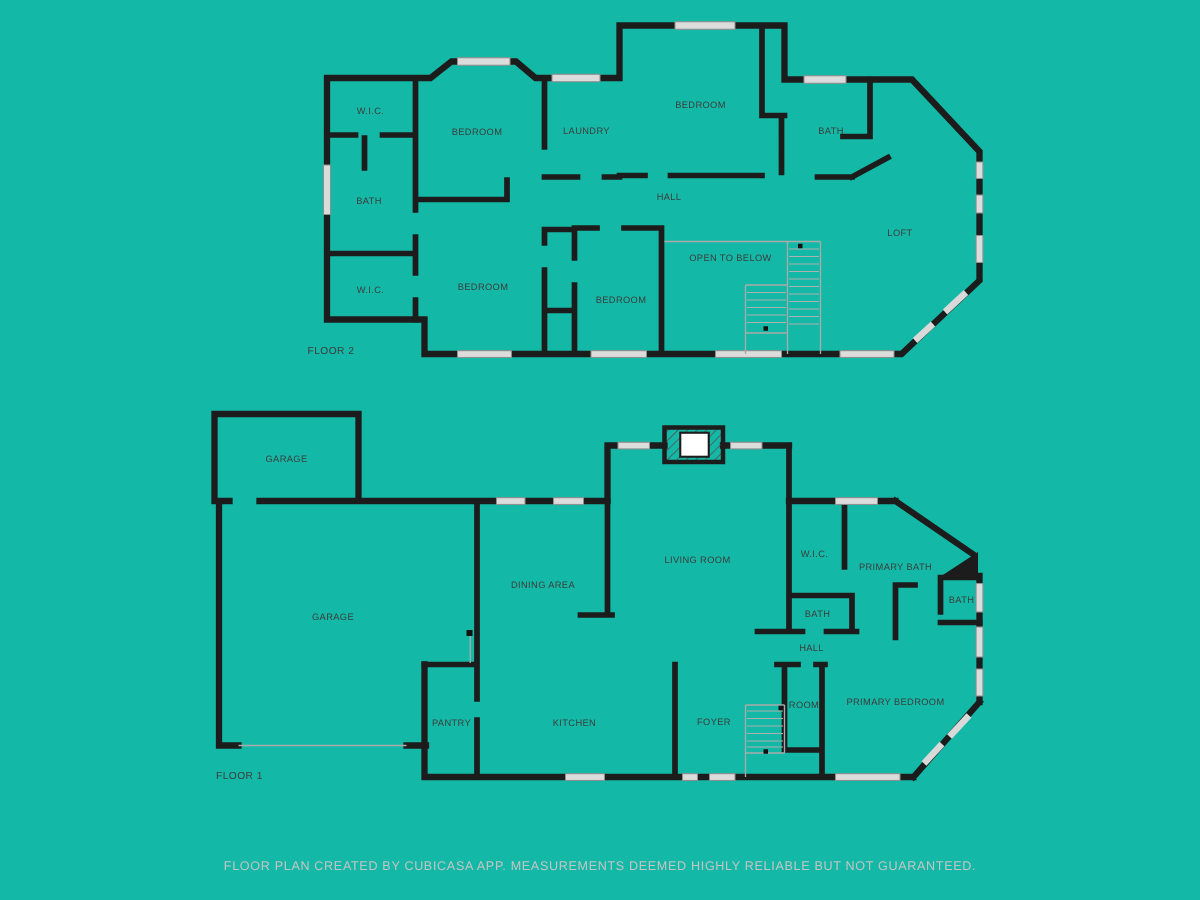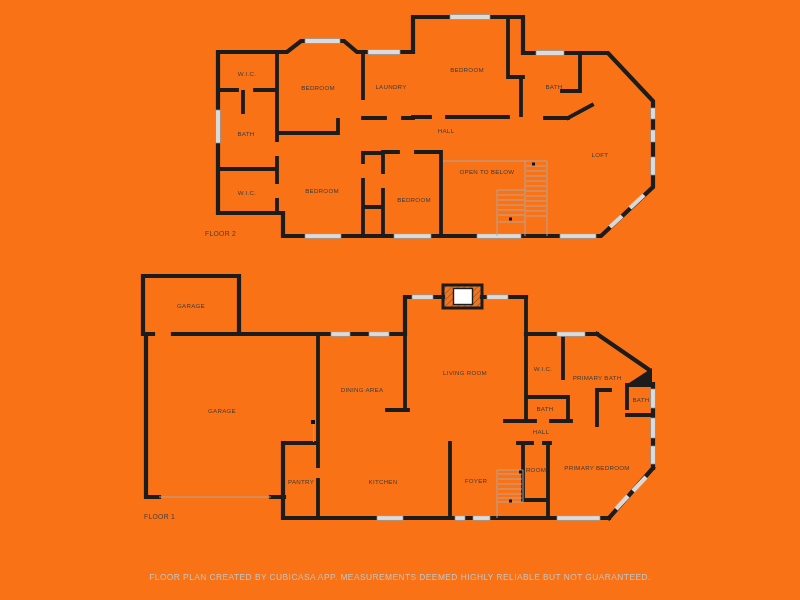--- a/index.html
+++ b/index.html
@@ -1,16 +1,16 @@
 <!DOCTYPE html>
 <html><head>
 <meta charset="utf-8">
 <style>
   html,body{margin:0;padding:0;background:#ffffff;}
-  .canvas{position:relative;width:800px;height:600px;background:#f97316;overflow:hidden;}
+  .canvas{position:relative;width:800px;height:600px;background:#14b8a6;overflow:hidden;}
   svg{display:block;}
   .wall{stroke:#1c1c1c;stroke-width:4.2;fill:none;stroke-linecap:square;stroke-linejoin:miter;}
   .wall-int{stroke:#1c1c1c;stroke-width:3.8;fill:none;stroke-linecap:square;}
   .win{fill:#dcdcdc;stroke:#8f8f8f;stroke-width:0.7;}
   .winline{stroke:#d9d9d9;stroke-width:4.4;fill:none;stroke-linecap:butt;}
   .thin{stroke:#aaaaaa;stroke-width:0.9;fill:none;}
   .stair{stroke:#b0b0b0;stroke-width:0.8;fill:none;}
   .dot{fill:#111111;}
   .tri{fill:#1c1c1c;stroke:none;}
   .room-label{font-family:"Liberation Sans",sans-serif;font-size:6.2px;fill:#3d3d3d;letter-spacing:0.25px;text-anchor:middle;}

